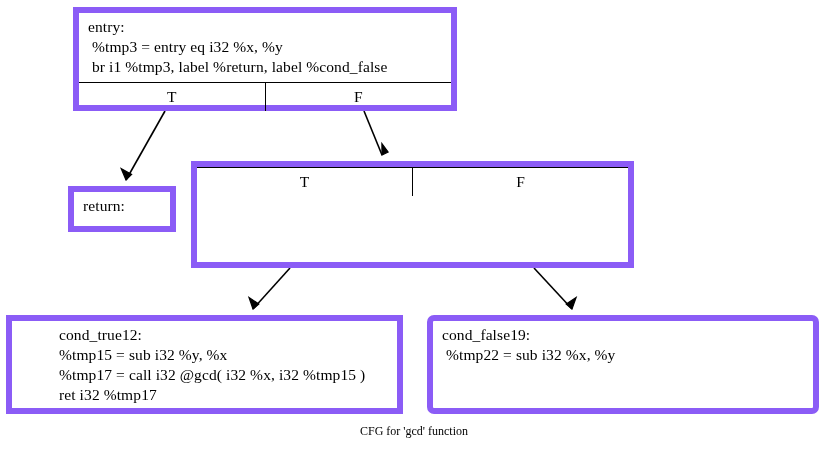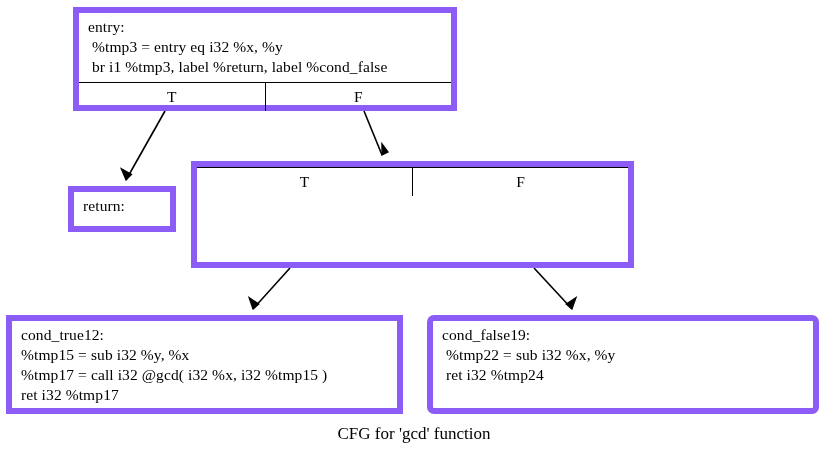--- a/index.html
+++ b/index.html
@@ -52,21 +52,21 @@
     left: 0;
     top: 0;
     width: 828px;
     height: 452px;
     pointer-events: none;
   }
   .caption {
     position: absolute;
     width: 100%;
     text-align: center;
-    font-size: 17px;
+    font-size: 12px;
     color: #000000;
   }
 </style>
 </head>
 <body>
 
 <div id="canvas">
 
   <svg id="edges" viewBox="0 0 828 452">
     <g id="edge-group" stroke="#000000" stroke-width="1.6" fill="#000000">
@@ -99,32 +99,31 @@
     </div>
   </div>
 
   <div class="node" id="node-cond-false" style="left: 191px; top: 161px; width: 443px; height: 107px;">
     <div class="ports">
       <div class="port">T</div>
       <div class="port port-divider">F</div>
     </div>
   </div>
 
-  <div class="node" id="node-cond-true12" style="left: 6px; top: 315px; width: 397px; height: 99px;">
+  <div class="node" id="node-cond-true12" style="left: 6px; top: 315px; width: 397px; height: 99px; padding-left: 38px;">
     <div class="node-body">
       <div class="code-line">cond_true12:</div>
       <div class="code-line">%tmp15 = sub i32 %y, %x</div>
       <div class="code-line">%tmp17 = call i32 @gcd( i32 %x, i32 %tmp15 )</div>
       <div class="code-line">ret i32 %tmp17</div>
     </div>
   </div>
 
   <div class="node" id="node-cond-false19" style="left: 427px; top: 315px; width: 392px; height: 99px; border-radius: 7px;">
     <div class="node-body">
       <div class="code-line">cond_false19:</div>
       <div class="code-line"> %tmp22 = sub i32 %x, %y</div>
-      <div class="code-line"> ret i32 %tmp24</div>
     </div>
   </div>
 
   <div class="caption" id="graph-caption" style="top: 424px;">CFG for 'gcd' function</div>
 
 </div>
 
 </body></html>

